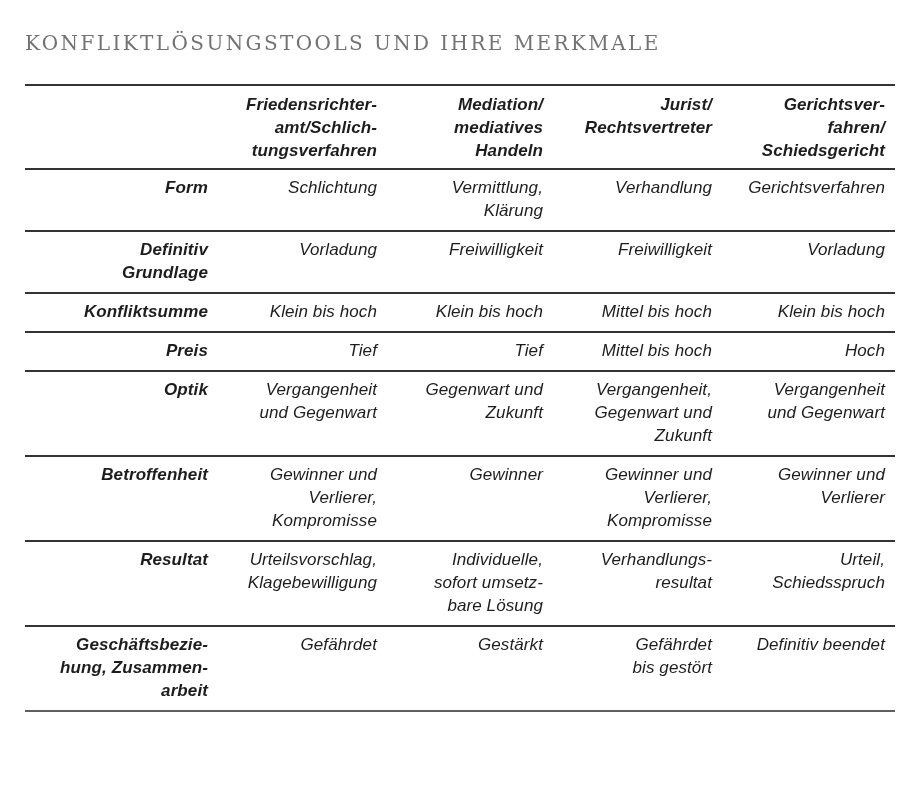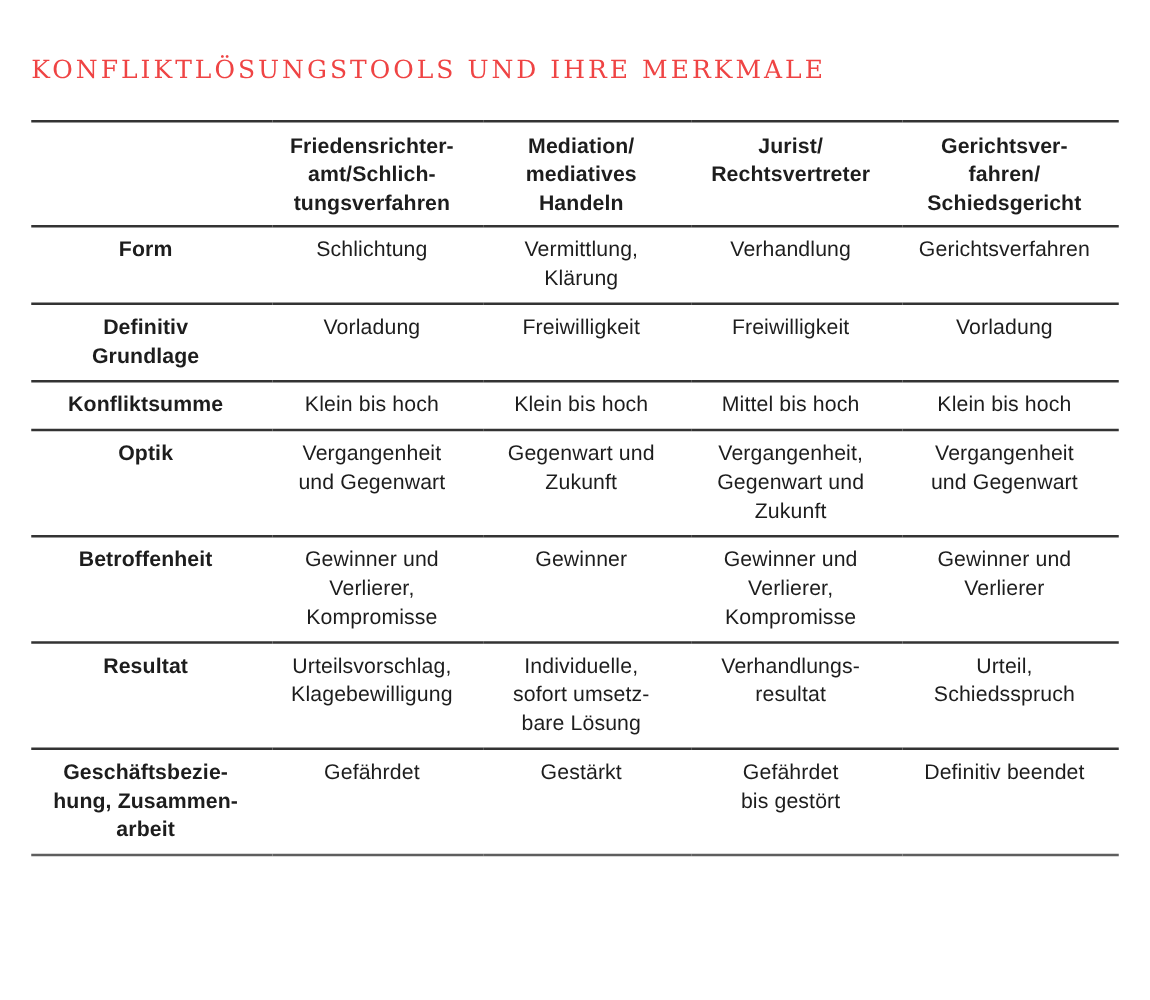--- a/index.html
+++ b/index.html
@@ -18,43 +18,44 @@
     background: #ffffff;
     font-family: "Liberation Sans", sans-serif;
     color: #1d1d1d;
   }
   .title {
     font-family: "DejaVu Serif", serif;
     font-weight: normal;
     font-size: 20px;
     line-height: 26px;
     letter-spacing: 2.4px;
-    color: #ef4444;
-    margin: 16px 0 28px 0;
+    color: #737373;
+    margin: 4px 0 28px 0;
   }
   table.grid {
     width: 870px;
     table-layout: fixed;
     border-collapse: collapse;
   }
   table.grid tr {
     border-top: 2px solid #333333;
   }
   table.grid tbody tr:last-child {
     border-bottom: 2px solid #5e5e5e;
   }
   table.grid th, table.grid td {
     vertical-align: top;
-    text-align: center;
+    text-align: right;
     font-size: 17px;
     line-height: 23px;
     white-space: pre-line;
     padding: 6px 10px 8px 0;
     font-weight: normal;
     letter-spacing: 0.1px;
+    font-style: italic;
   }
   table.grid thead th {
     font-weight: bold;
     padding-top: 7px;
     padding-bottom: 6px;
   }
   table.grid tbody th {
     font-weight: bold;
   }
 </style>
@@ -107,20 +108,27 @@
         <td>Vorladung</td>
       </tr>
       <tr>
         <th>Konfliktsumme</th>
         <td>Klein bis hoch</td>
         <td>Klein bis hoch</td>
         <td>Mittel bis hoch</td>
         <td>Klein bis hoch</td>
       </tr>
       <tr>
+        <th>Preis</th>
+        <td>Tief</td>
+        <td>Tief</td>
+        <td>Mittel bis hoch</td>
+        <td>Hoch</td>
+      </tr>
+      <tr>
         <th>Optik</th>
         <td>Vergangenheit
 und Gegenwart</td>
         <td>Gegenwart und
 Zukunft</td>
         <td>Vergangenheit,
 Gegenwart und
 Zukunft</td>
         <td>Vergangenheit
 und Gegenwart</td>

